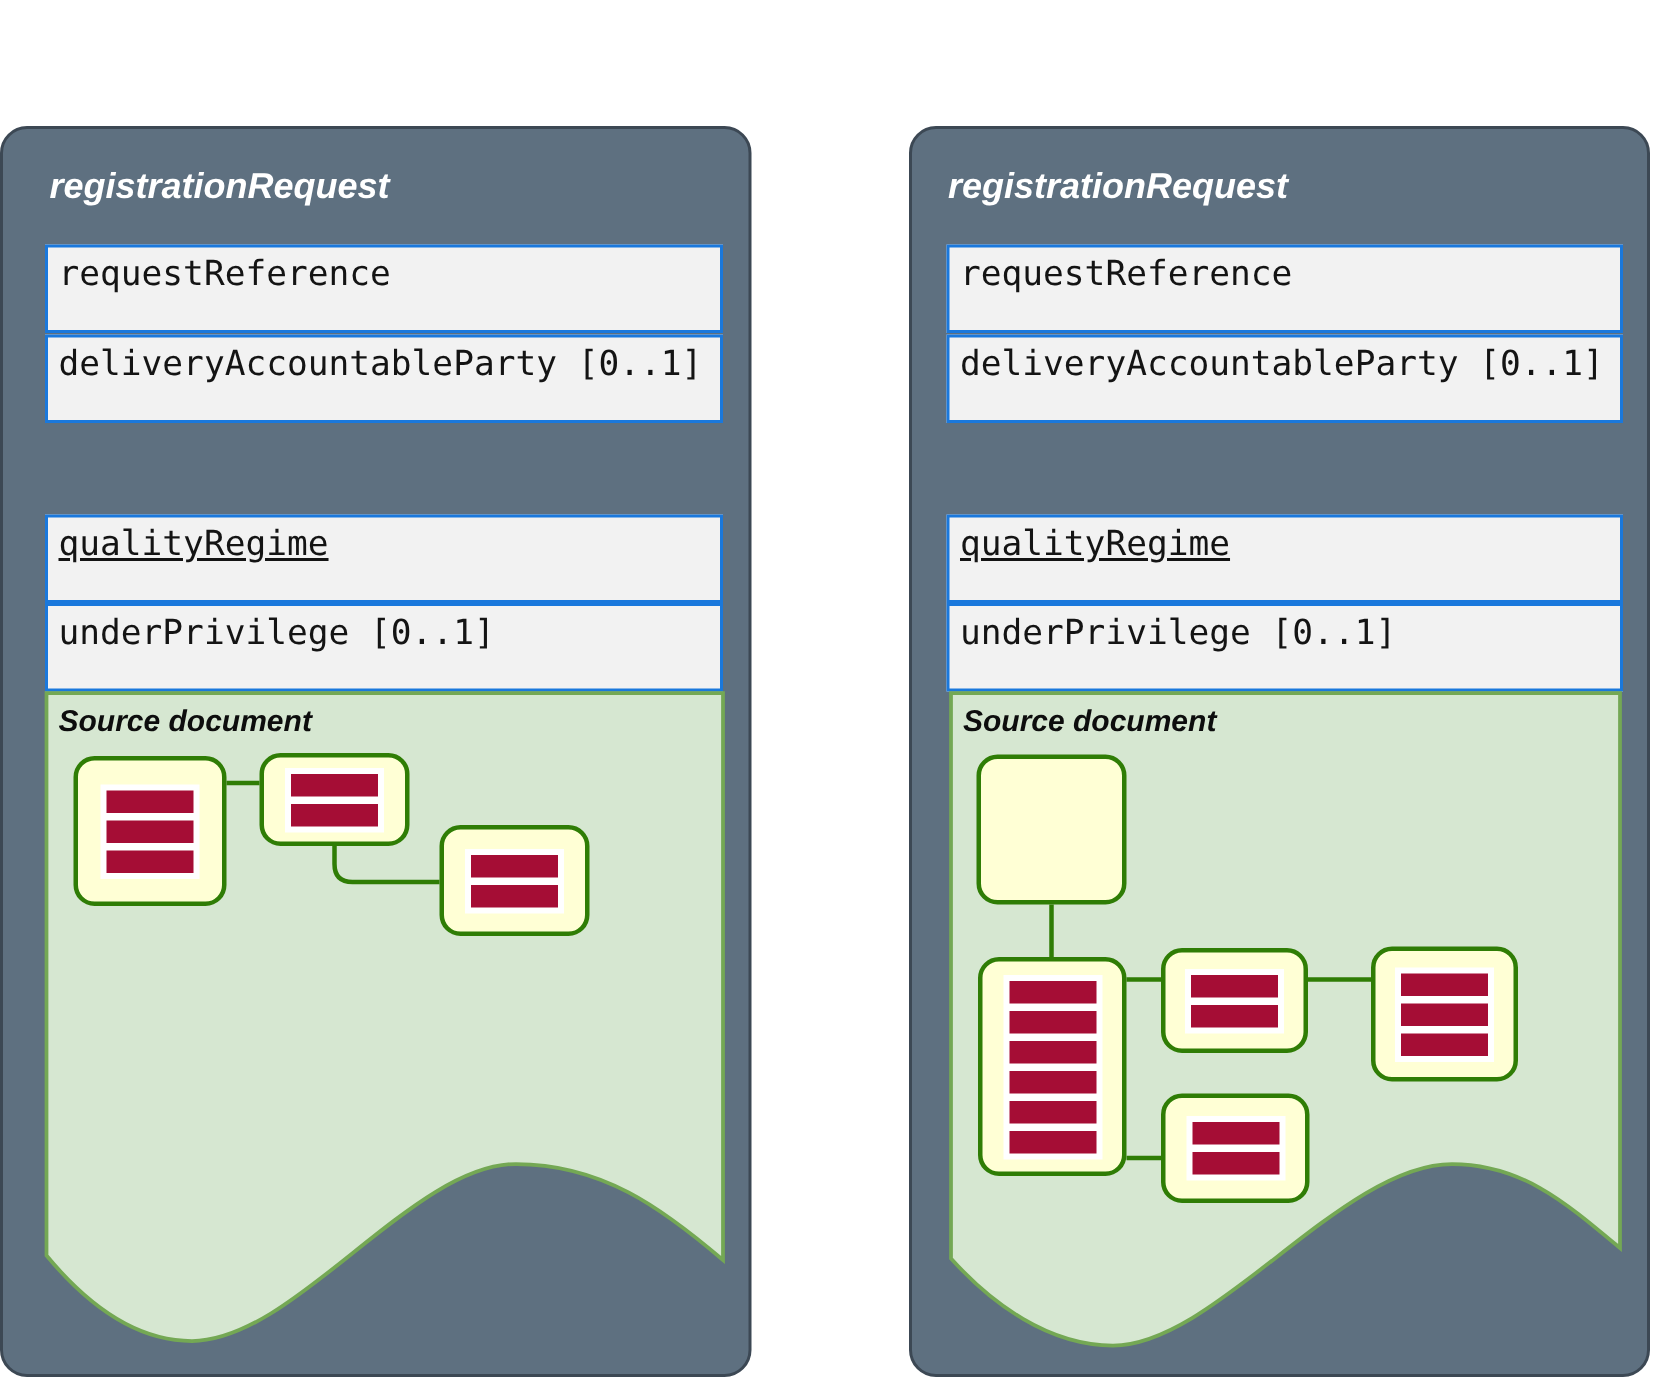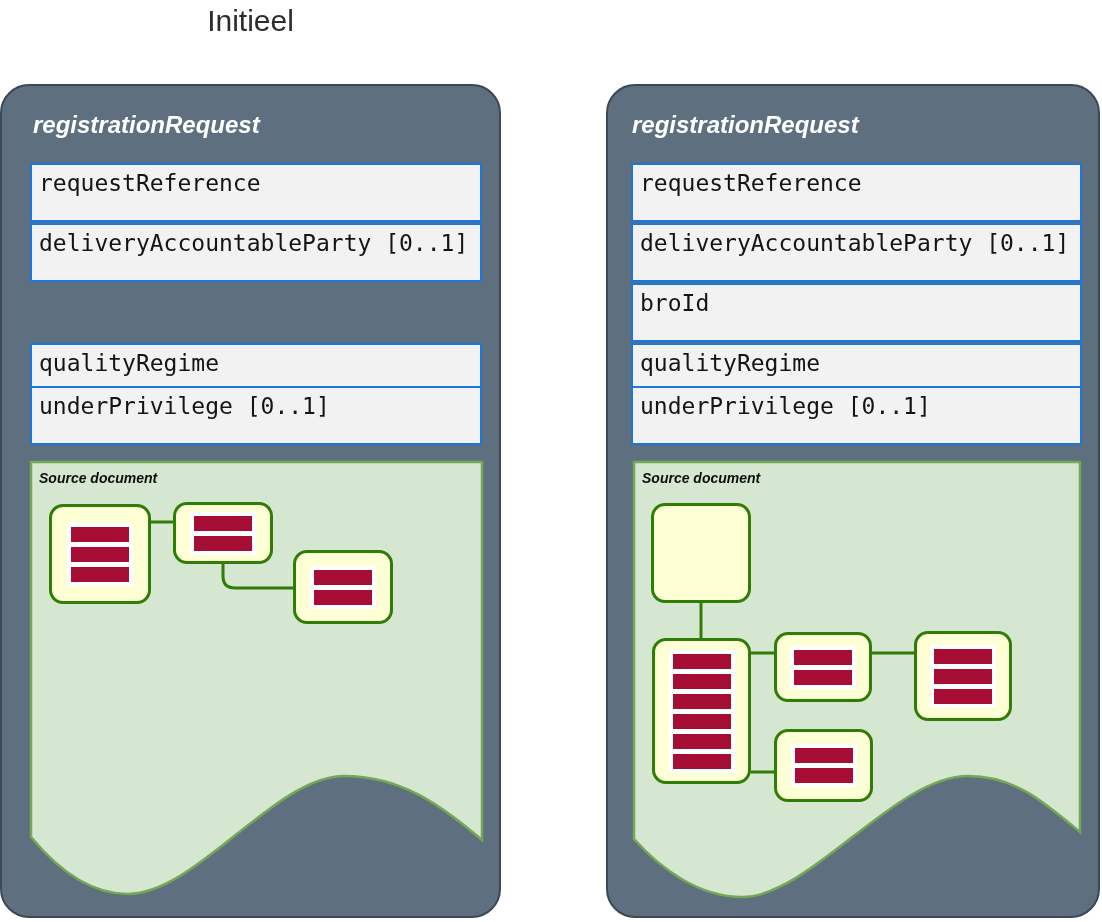--- a/index.html
+++ b/index.html
@@ -22,51 +22,51 @@
   .col-heading{
     position:absolute;top:4px;font-size:30px;line-height:34px;
     color:var(--heading);text-align:center;white-space:nowrap;
   }
   #heading-left{left:0px;width:501px;}
   #heading-right{left:606px;width:494px;}
 
   .panel{
     position:absolute;top:84px;height:834px;box-sizing:border-box;
     background:var(--panel-fill);border:2px solid var(--panel-border);
-    border-radius:29px;
+    border-radius:18px;
   }
   #panel-left{left:0px;width:501px;}
   #panel-right{left:606px;width:494px;}
 
   .panel-title{
     position:absolute;top:25px;font-size:24px;font-weight:bold;font-style:italic;
     color:#ffffff;white-space:nowrap;
   }
   #panel-left .panel-title{left:31px;}
   #panel-right .panel-title{left:24px;}
 
   .field{
     position:absolute;height:59px;box-sizing:border-box;
     background:var(--field-fill);border:2px solid var(--field-border);
     font-family:"DejaVu Sans Mono",monospace;font-size:23px;line-height:36px;
     color:#141414;padding-left:7px;white-space:nowrap;overflow:hidden;
   }
   #panel-left .field{left:28px;width:452px;}
   #panel-right .field{left:23px;width:451px;}
-  .row0{top:77px;} .row1{top:137px;} .row2{top:197px;} .row3{top:257px;} .row4{top:300px;}
+  .row0{top:77px;} .row1{top:137px;} .row2{top:197px;} .row3{top:257px;text-decoration:underline;} .row4{top:316px;}
 
   .srcdoc{position:absolute;top:375px;}
   #panel-left .srcdoc{left:28px;width:453px;height:434px;}
   #panel-right .srcdoc{left:25px;width:448px;height:437px;}
   .srcdoc svg{position:absolute;left:0;top:0;overflow:visible;display:block;}
   .area{fill:var(--green-fill);stroke:var(--green-stroke);stroke-width:2.5;}
   .conn{fill:none;stroke:var(--node-border);stroke-width:3;}
 
   .srcdoc-title{
-    position:absolute;left:9px;top:9px;font-size:14px;font-weight:bold;
+    position:absolute;left:9px;top:9px;font-size:20px;font-weight:bold;
     font-style:italic;color:#0d0d0d;white-space:nowrap;
   }
 
   .node{
     position:absolute;box-sizing:border-box;background:var(--node-fill);
     border:3px solid var(--node-border);border-radius:14px;
     display:flex;align-items:center;justify-content:center;
   }
   .bars{background:#ffffff;padding:4px;display:flex;flex-direction:column;gap:5px;}
   .bar{width:58px;height:15px;background:var(--bar);}
@@ -80,21 +80,20 @@
   .nT{left:19px;top:177px;width:99px;height:146px;}
   .nM{left:141px;top:171px;width:98px;height:70px;}
   .nR{left:281px;top:170px;width:98px;height:90px;}
   .nBt{left:141px;top:268px;width:99px;height:73px;}
 </style>
 </head>
 <body>
 
 <div class="canvas">
 
-  <div id="heading-left" class="col-heading">Initieel</div>
 
   <div id="panel-left" class="panel">
     <div class="panel-title">registrationRequest</div>
 
     <div class="field row0">requestReference</div>
     <div class="field row1">deliveryAccountableParty [0..1]</div>
     <div class="field row3">qualityRegime</div>
     <div class="field row4">underPrivilege [0..1]</div>
 
     <div class="srcdoc">
@@ -125,21 +124,20 @@
         </div>
       </div>
     </div>
   </div>
 
   <div id="panel-right" class="panel">
     <div class="panel-title">registrationRequest</div>
 
     <div class="field row0">requestReference</div>
     <div class="field row1">deliveryAccountableParty [0..1]</div>
-    <div class="field row2">broId</div>
     <div class="field row3">qualityRegime</div>
     <div class="field row4">underPrivilege [0..1]</div>
 
     <div class="srcdoc">
       <svg width="448" height="437" viewBox="0 0 448 437">
         <path class="area" d="M1,1 H447 V371 C410,340 381,315 335,315 C262,315 177,436 109,436 C66,436 28,408 1,378 Z"></path>
         <path class="conn" d="M68,142 V177"></path>
         <path class="conn" d="M118,192 H141"></path>
         <path class="conn" d="M239,192 H281"></path>
         <path class="conn" d="M118,311 H141"></path>

